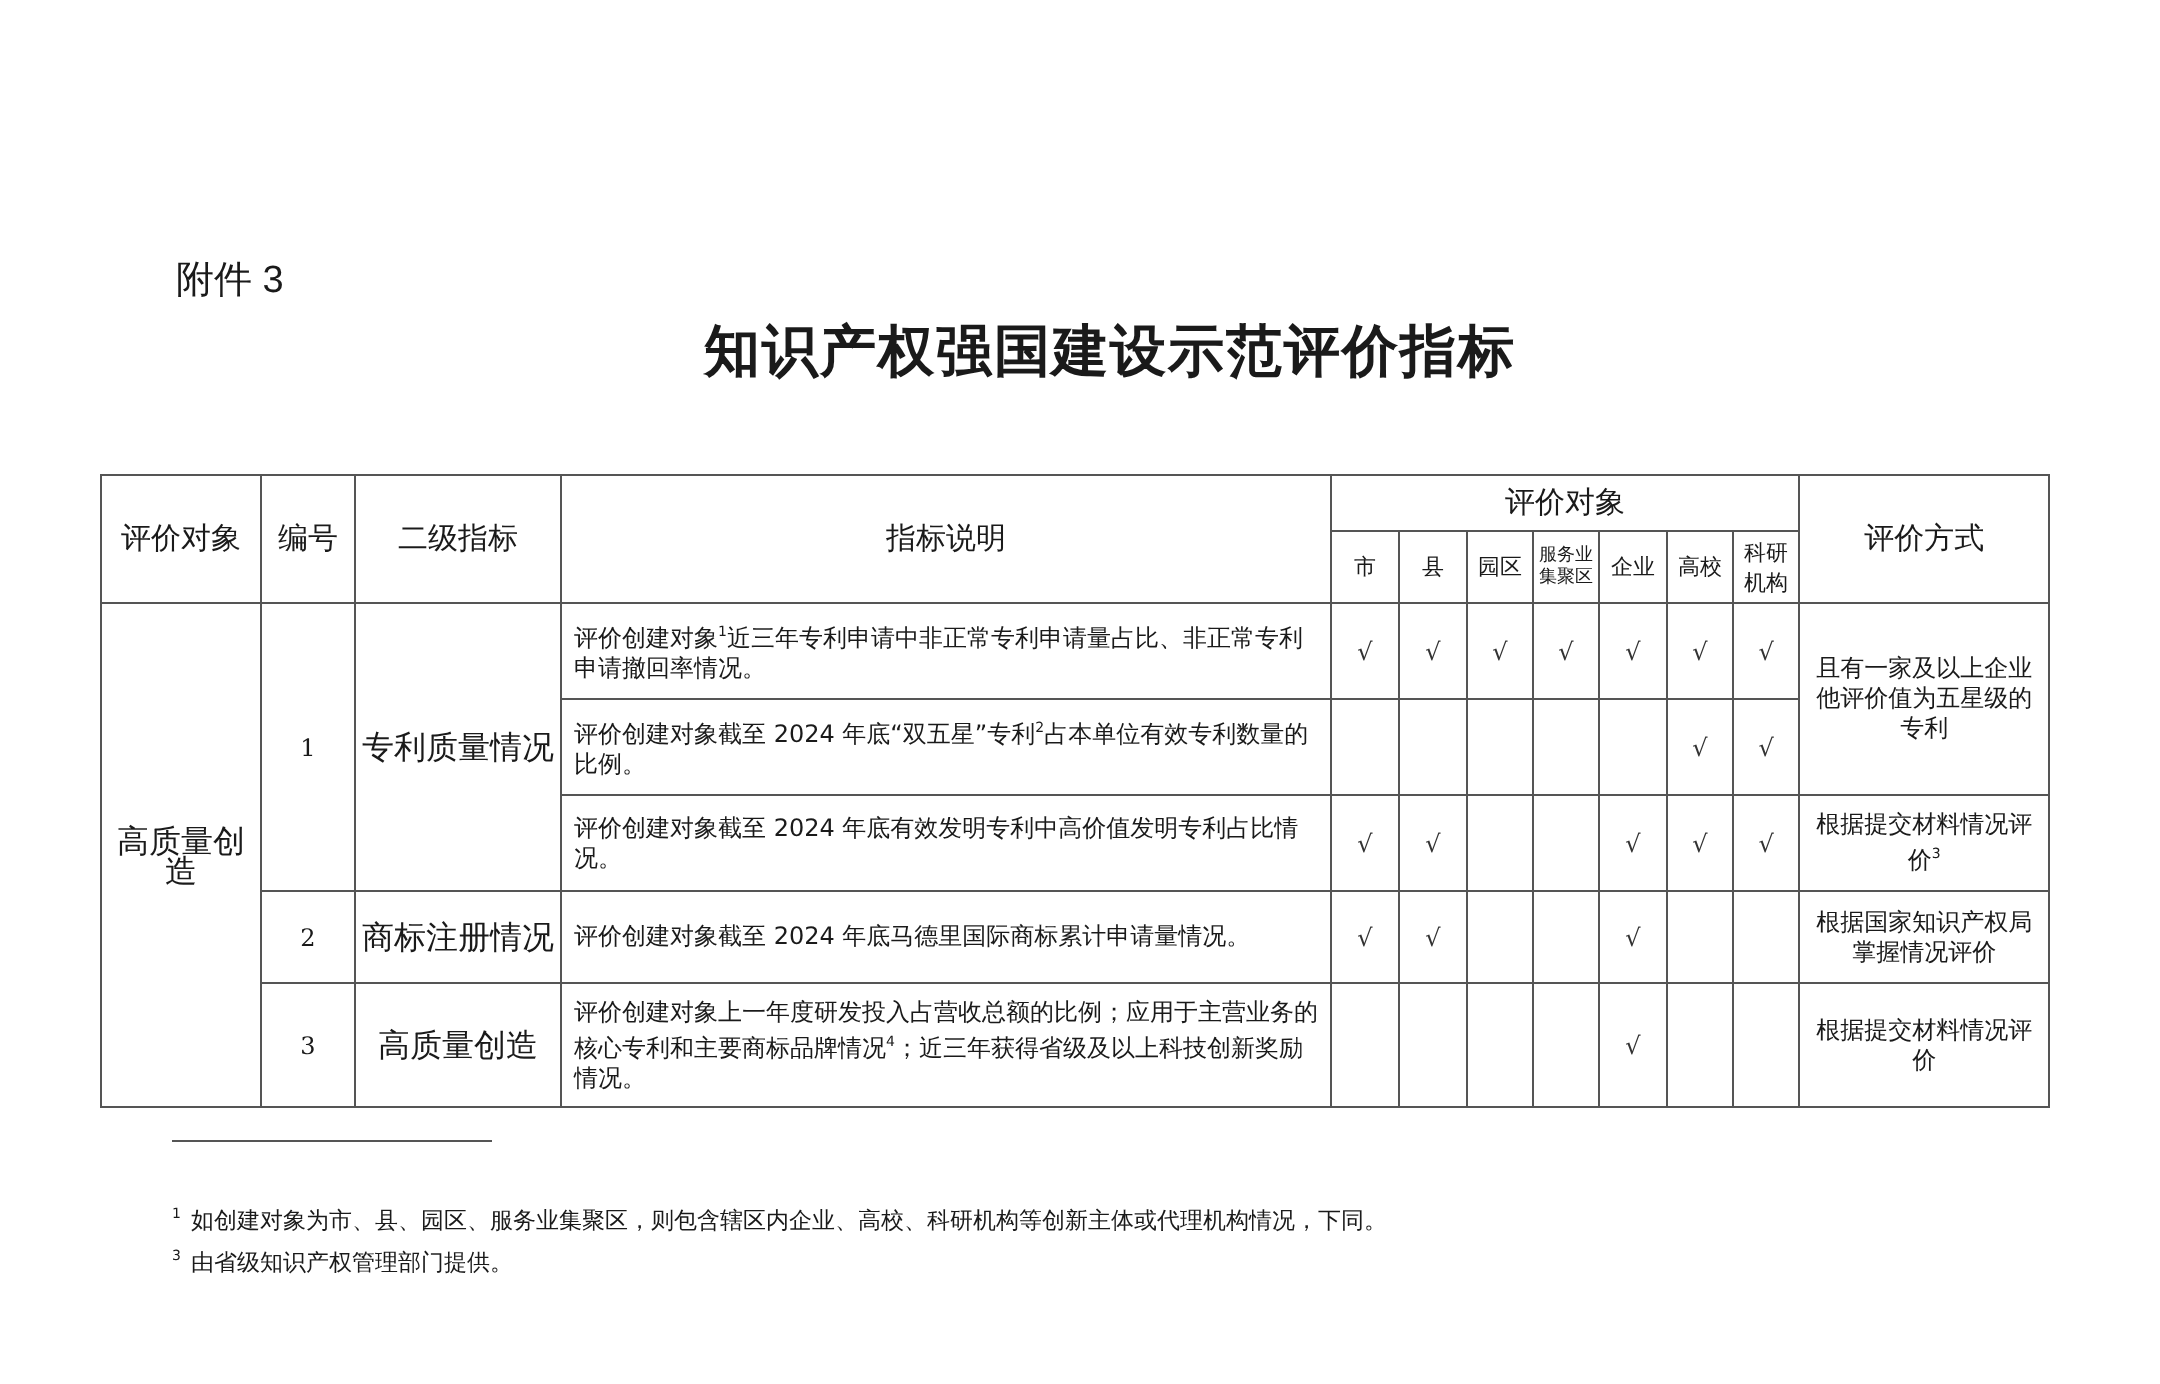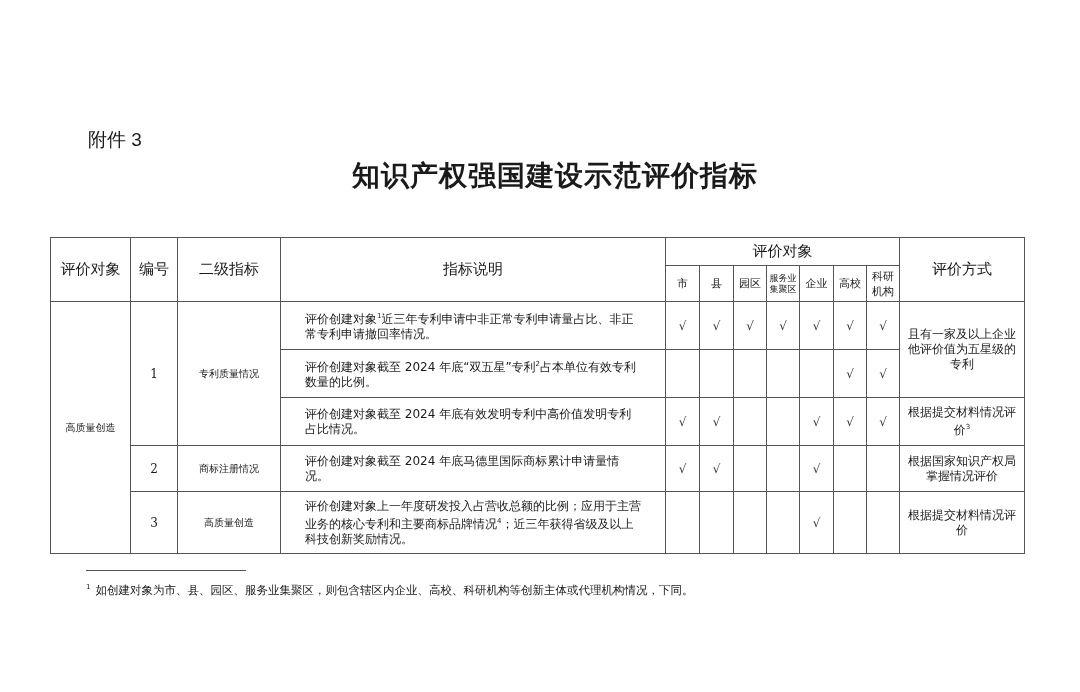--- a/index.html
+++ b/index.html
@@ -4,28 +4,28 @@
 <style>
   html, body { margin:0; padding:0; background:#ffffff; }
   body { width:1080px; height:692px; position:relative; overflow:hidden; color:#1a1a1a; font-family:"DejaVu Sans","Liberation Sans",sans-serif; }
   .attach { position:absolute; left:88px; top:127px; font-size:19px; font-family:Liberation Sans, sans-serif; }
   .title { position:absolute; left:15px; width:1080px; top:157px; text-align:center; font-size:28px; font-weight:bold; font-family:"DejaVu Serif","Liberation Serif",serif; letter-spacing:1px; }
   table.main { position:absolute; left:50px; top:237px; width:974px; border-collapse:collapse; table-layout:fixed; }
   table.main td, table.main th { border:1px solid #555; padding:0; font-weight:normal; vertical-align:middle; text-align:center; }
   .h1 { font-size:15px; }
   .hs { font-size:11px; font-weight:bold; }
   .hxs { font-size:9px; font-weight:bold; line-height:11px; }
-  .desc { text-align:left !important; font-size:12px; line-height:15px; padding:3px 24px !important; }
-  .cell { font-size:10px; line-height:15px; }
+  .desc { text-align:left !important; font-size:12px; line-height:15px; padding:3px 6px !important; }
+  .cell { font-size:16px; line-height:15px; }
   .num { font-family:"DejaVu Serif","Liberation Serif",serif; font-size:12px; }
   .chk { font-size:12px; color:#333; }
   .method { font-size:12px; line-height:15px; padding:0 6px !important; }
   sup { font-size:7px; }
   .rule { position:absolute; left:86px; top:570px; width:160px; height:1px; background:#555; }
-  .notes { position:absolute; left:86px; top:578px; font-size:11.5px; line-height:18.5px; }
+  .notes { position:absolute; left:86px; top:598px; font-size:11.5px; line-height:18.5px; }
   .notes .n sup { font-size:7px; margin-right:5px; }
 </style>
 </head>
 <body>
 
 <div class="attach">附件 3</div>
 <div class="title">知识产权强国建设示范评价指标</div>
 
 <table class="main">
   <colgroup>
@@ -136,13 +136,14 @@
         <td class="chk"></td>
         <td class="chk"></td>
         <td class="method" rowspan="1">根据提交材料情况评价</td>
       </tr>
     </tbody>
 </table>
 
 <div class="rule"></div>
 <div class="notes" id="notes">
     <div class="n"><sup>1</sup>如创建对象为市、县、园区、服务业集聚区，则包含辖区内企业、高校、科研机构等创新主体或代理机构情况，下同。</div>
+    <div class="n"><sup>3</sup>由省级知识产权管理部门提供。</div>
   </div>
 
 </body></html>

